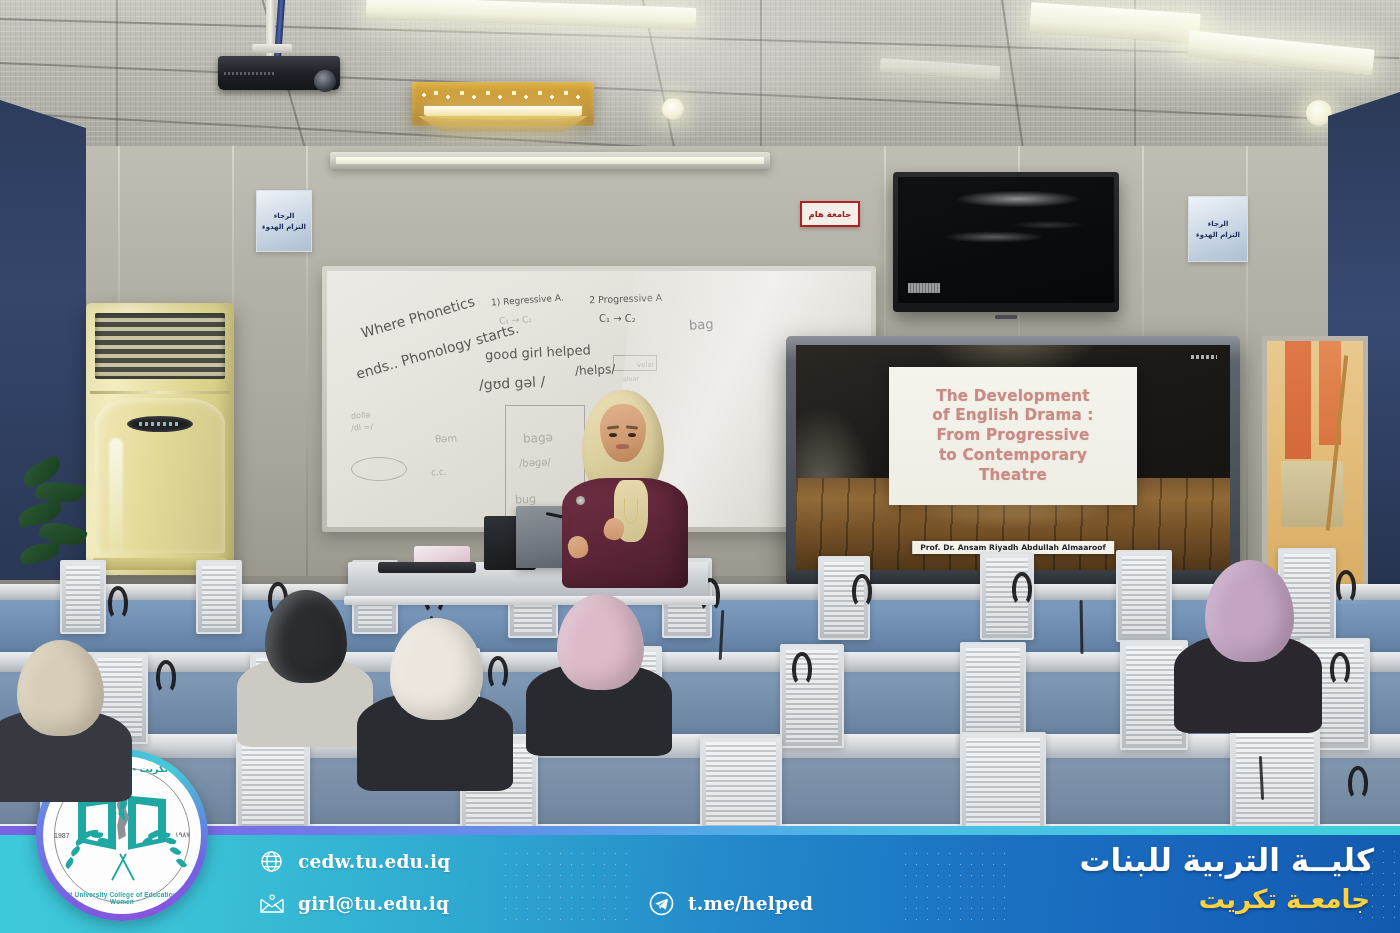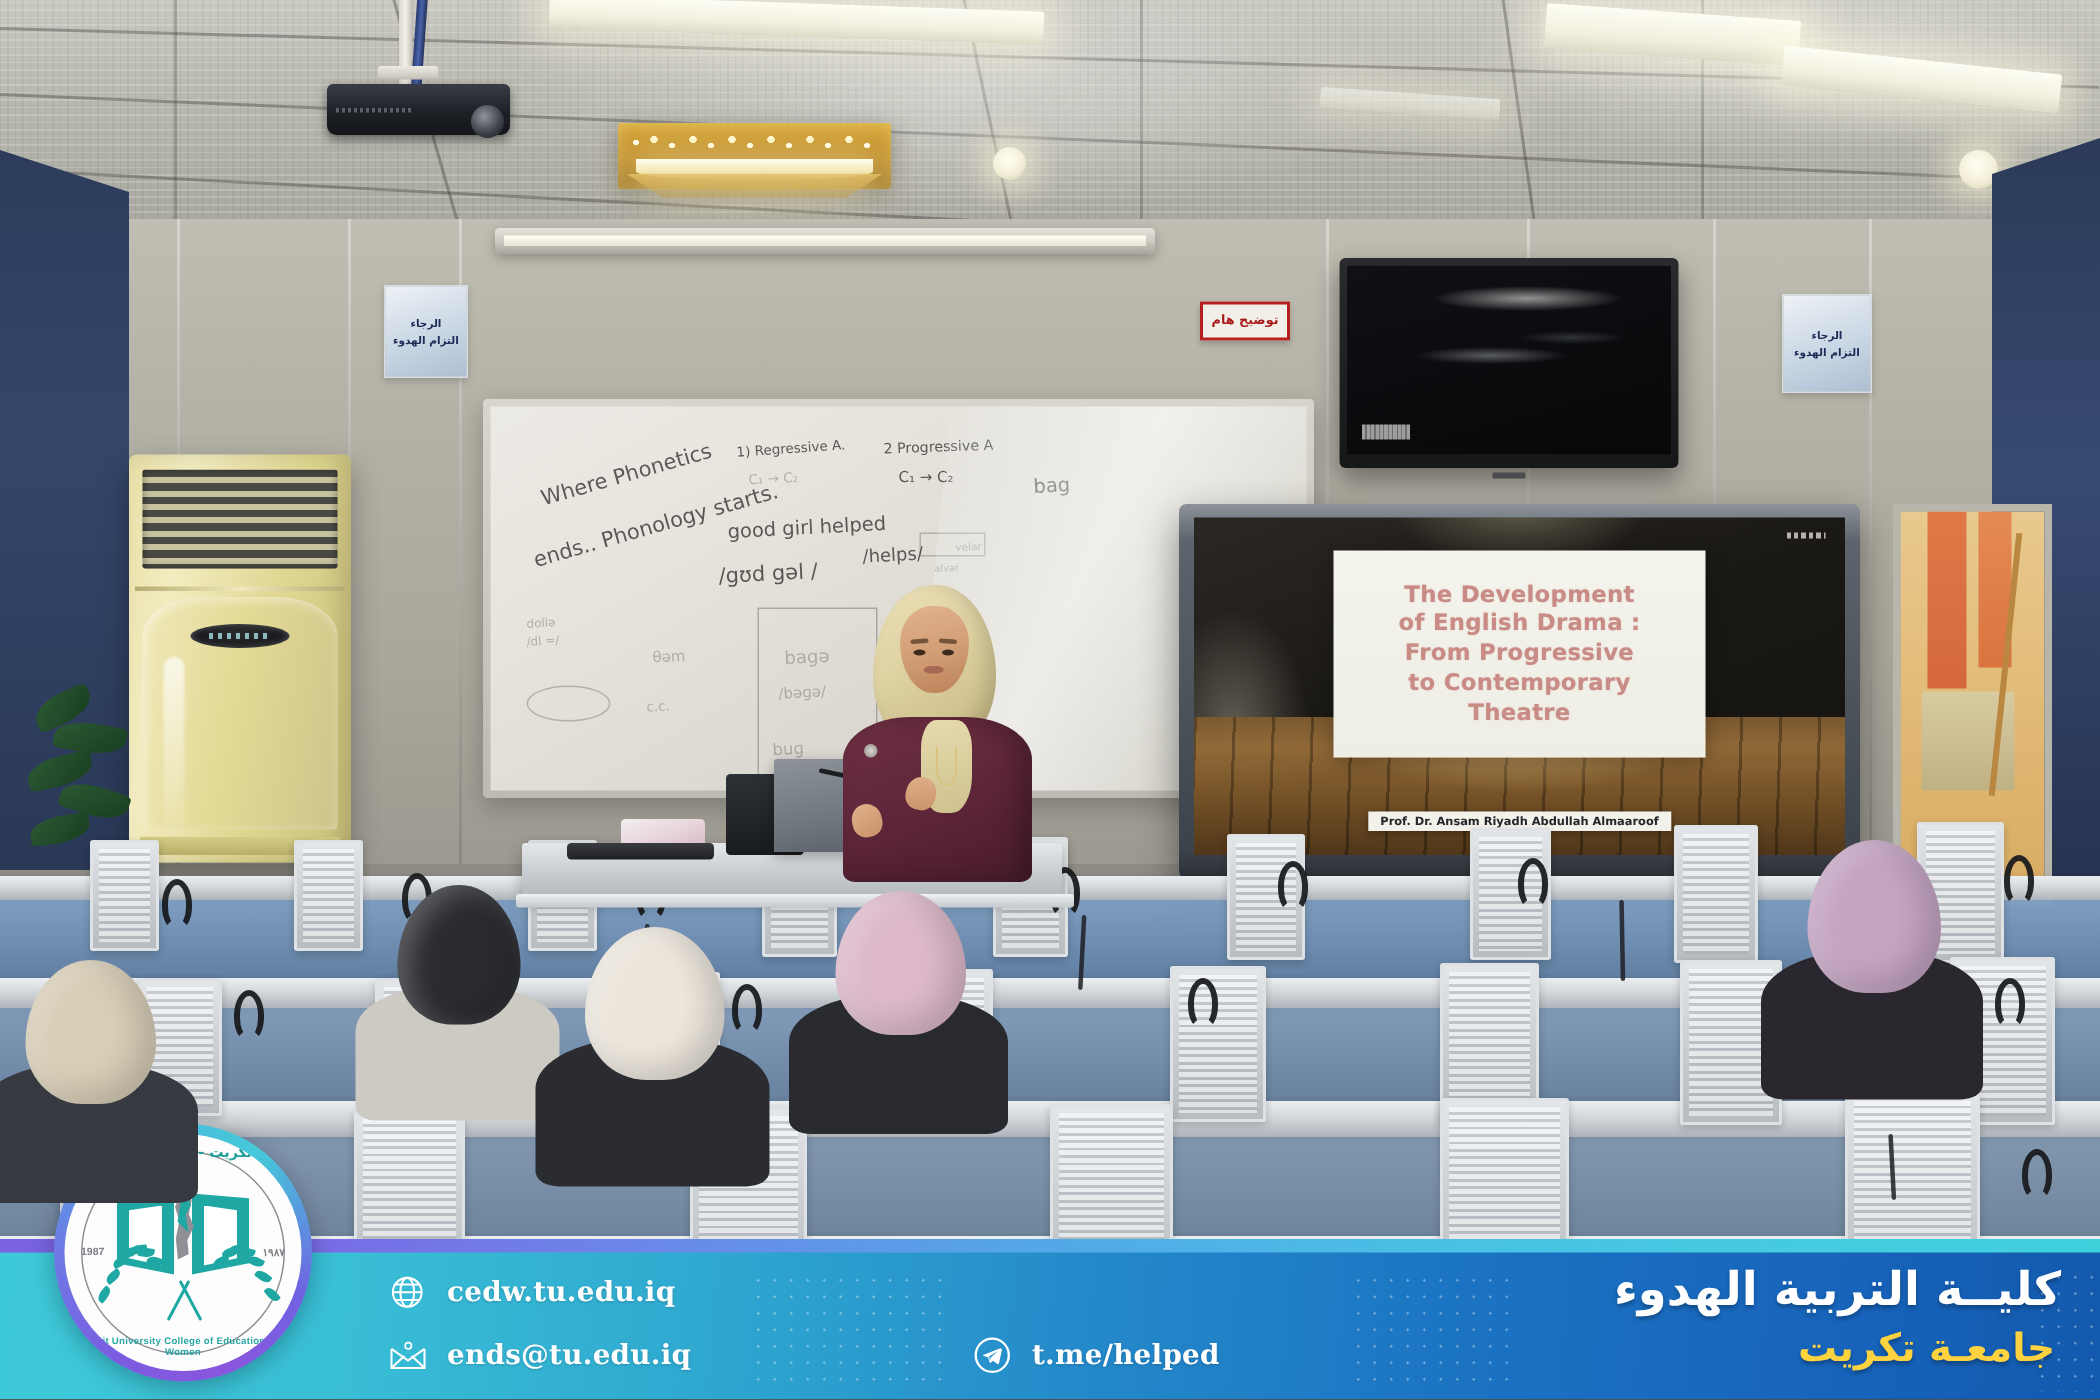--- a/index.html
+++ b/index.html
@@ -714,21 +714,21 @@
 
     <div class="sign-quiet" style="left:256px;top:190px;width:56px;height:62px;">
       <span>الرجاء</span>
       <span>التزام الهدوء</span>
     </div>
     <div class="sign-quiet" style="left:1188px;top:196px;width:60px;height:66px;">
       <span>الرجاء</span>
       <span>التزام الهدوء</span>
     </div>
     <div class="sign-red">
-      <span>توضيح هام</span>
+      <span>جامعة هام</span>
     </div>
 
     <div class="board-frame">
       <div class="board" id="board">
           <div class="bw" style="left: 32px; top: 38px; font-size: 14px; transform: rotate(-16deg);">Where Phonetics</div>
           <div class="bw" style="left: 26px; top: 72px; font-size: 14px; transform: rotate(-16deg);">ends.. Phonology starts.</div>
           <div class="bw" style="left: 164px; top: 24px; font-size: 9px; transform: rotate(-4deg);">1) Regressive A.</div>
           <div class="bw faint" style="left: 172px; top: 44px; font-size: 9px; transform: rotate(-3deg);">C₁ → C₂</div>
           <div class="bw" style="left: 262px; top: 22px; font-size: 9.5px; transform: rotate(-2deg);">2  Progressive  A</div>
           <div class="bw" style="left: 272px; top: 42px; font-size: 10px; transform: rotate(0deg);">C₁ → C₂</div>
@@ -969,35 +969,35 @@
 
     <div class="b-item" style="left:258px; top:64px;">
       <span class="b-ico">
         <svg width="26" height="22" viewBox="0 0 26 22" fill="none" stroke="#fff" stroke-width="1.35">
           <path d="M2 6.2 L13 14 L24 6.2"></path>
           <path d="M2 6.2 L2 19 L24 19 L24 6.2"></path>
           <path d="M2 19 L10.5 11 M24 19 L15.5 11"></path>
           <circle cx="13.2" cy="4.2" r="2.1" stroke-width="1.1"></circle>
         </svg>
       </span>
-      <span class="b-txt">ends@tu.edu.iq</span>
+      <span class="b-txt">girl@tu.edu.iq</span>
     </div>
 
 
     <div class="b-item" style="left:648px; top:64px;">
       <span class="b-ico">
         <svg width="25" height="25" viewBox="0 0 24 24">
           <circle cx="12" cy="12" r="10.6" fill="none" stroke="#fff" stroke-width="1.5"></circle>
           <path fill="#fff" d="M17.6 7.4 6.6 11.7c-.6.2-.6.6 0 .8l2.7.85 1.05 3.3c.15.42.28.5.6.2l1.5-1.4 2.9 2.15c.5.3.85.14.98-.47l1.8-8.4c.16-.72-.26-1.05-.78-.8zM9.9 12.8l6-3.7-5.05 4.5-.2 2.3-.75-3.1z"></path>
         </svg>
       </span>
       <span class="b-txt">t.me/helped</span>
     </div>
 
-    <div class="b-ar-1">كليــة التربية الهدوء</div>
+    <div class="b-ar-1">كليــة التربية للبنات</div>
     <div class="b-ar-2">جامعـة تكريت</div>
   </div>
 
   <div class="logo">
     <div class="logo-in">
       <div class="logo-ring"></div>
       <div class="logo-ar">جامعة تكريت - كلية التربية للبنات</div>
       <div class="logo-yr-l">1987</div>
       <div class="logo-yr-r">١٩٨٧</div>
       <div class="logo-emblem">

